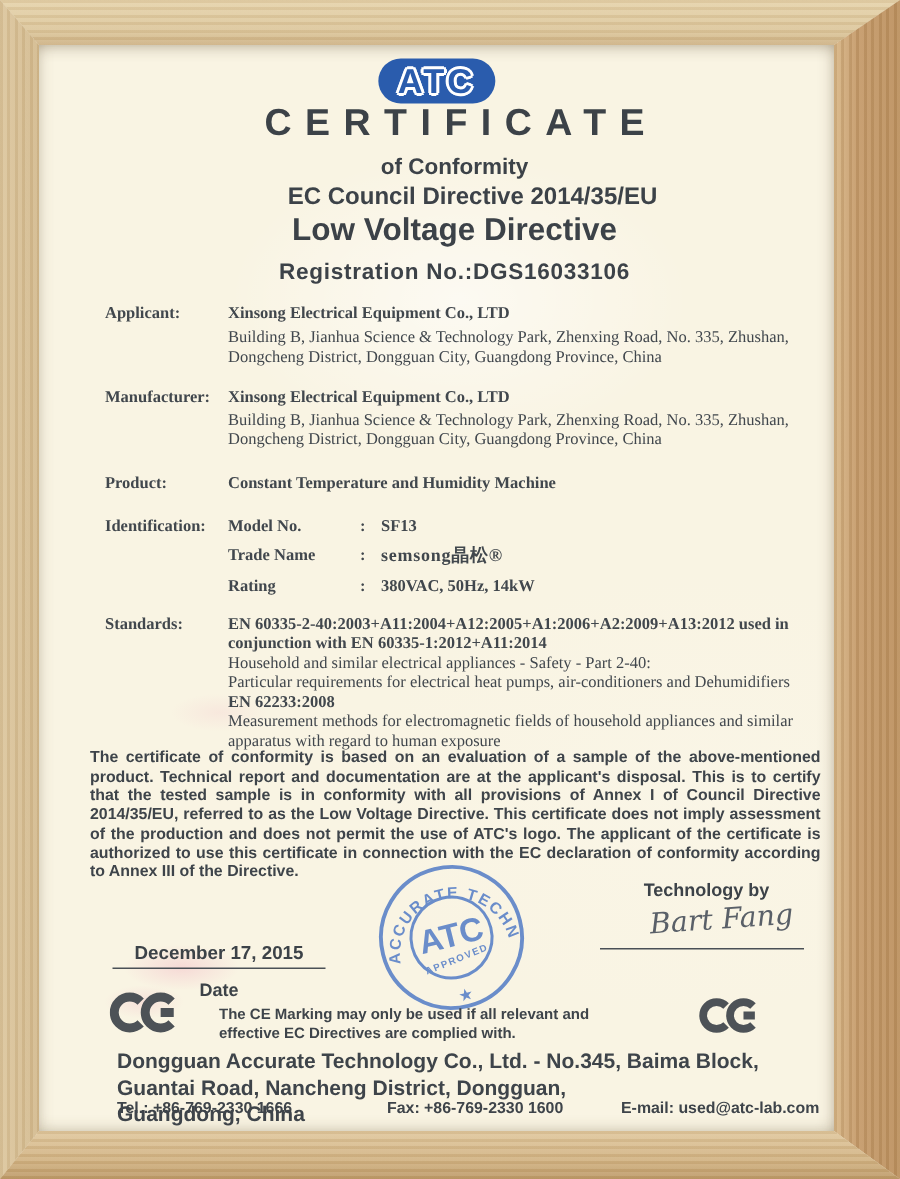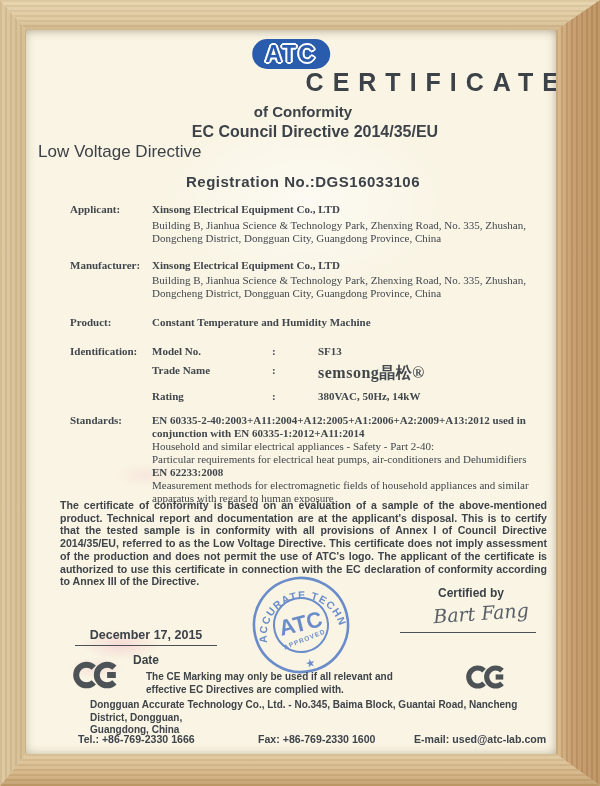--- a/index.html
+++ b/index.html
@@ -44,39 +44,39 @@
       inset -7px 0 9px -5px rgba(90,70,40,.22),
       inset 7px 0 9px -5px rgba(90,70,40,.14),
       inset 0 -7px 9px -5px rgba(90,70,40,.18);padding-left:12px;}
 
   
   .logo-pill{position:absolute;top:9px;left:50%;transform:translateX(-50%);
     background:#2a5cad;border-radius:17px;padding:2px 13px;line-height:26px;height:26px;}
   .logo-pill span{font-weight:bold;font-size:23px;letter-spacing:2px;color:#2a5cad;
     text-shadow:-2px 0 #fff,2px 0 #fff,0 -2px #fff,0 2px #fff,
       -1.4px -1.4px #fff,1.4px -1.4px #fff,-1.4px 1.4px #fff,1.4px 1.4px #fff;}
-  .cert-title{position:absolute;top:38px;width:100%;text-align:right;
+  .cert-title{position:absolute;top:38px;width:100%;text-align:center;
     font-size:25px;font-weight:bold;letter-spacing:9px;color:#3c4248;text-indent:9px;}
   .cert-sub{position:absolute;top:73px;width:100%;text-align:center;
     font-size:15px;font-weight:bold;color:#3c4248;}
   .dir1{position:absolute;top:93px;width:100%;text-align:center;font-size:16px;font-weight:bold;color:#3c4248;margin-left:12px;}
-  .dir2{position:absolute;top:112px;width:100%;font-size:17px;font-weight:normal;color:#3c4248;}
+  .dir2{position:absolute;top:112px;width:100%;text-align:center;font-size:21px;font-weight:bold;color:#3c4248;}
   .reg{position:absolute;top:143px;width:100%;text-align:center;font-size:15px;font-weight:bold;
     letter-spacing:.5px;color:#3c4248;}
 
   
   .rows{position:absolute;top:173px;left:26px;right:10px;font-size:11px;line-height:1.15;font-family:Liberation Serif, serif;}
   .row{display:grid;grid-template-columns:82px 1fr;column-gap:0;padding-left:18px;}
   .row .lbl{font-weight:bold;}
   .row .val{font-weight:bold;}
   .addr{padding-left:100px;margin-top:3px;line-height:1.18;}
   .gap14{height:14px;} .gap12{height:12px;} .gap16{height:16px;}
-  .idrow{display:grid;grid-template-columns:88px 14px 1fr;font-weight:bold;margin-top:7px;gap:32px;}
+  .idrow{display:grid;grid-template-columns:88px 14px 1fr;font-weight:bold;margin-top:7px;}
   .idrow:first-child{margin-top:0;}
-  .trade{font-weight:bold;letter-spacing:.5px;font-size:16px;}
+  .trade{font-weight:bold;letter-spacing:.5px;font-size:12px;}
   .std-lines{line-height:1.18;}
   .std-lines .b{font-weight:bold;}
 
   
   .decl{position:absolute;top:469px;left:34px;width:487px;
     font-size:10.6px;font-weight:bold;text-align:justify;line-height:1.2;color:#3e444a;}
 
   
   .bottom{position:absolute;top:540px;left:0;right:0;height:184px;}
   .certby{position:absolute;top:16px;left:375px;width:140px;text-align:center;
@@ -91,22 +91,22 @@
     font-size:12px;font-weight:bold;color:#3c4248;}
 
   .stamp{position:absolute;top:4px;left:224px;width:102px;height:102px;
     transform:rotate(-14deg);opacity:.9;}
 
   .ce{position:absolute;color:#4d5257;}
   .ce-left{top:89px;left:47px;}
   .ce-right{top:93px;left:440px;}
   .ce-note{position:absolute;top:101px;left:120px;width:312px;text-align:left;
     font-size:10px;font-weight:bold;line-height:1.25;color:#3e444a;}
-  .company{position:absolute;top:129px;left:64px;width:452px;
-    font-size:10px;font-weight:bold;line-height:1.25;color:#3e444a;}
+  .company{position:absolute;top:129px;left:52px;width:452px;
+    font-size:14px;font-weight:bold;line-height:1.25;color:#3e444a;}
   .contact{position:absolute;top:163px;left:0;right:0;font-size:10.6px;font-weight:bold;color:#3e444a;}
   .contact .tel{position:absolute;left:52px;}
   .contact .fax{position:absolute;left:232px;}
   .contact .email{position:absolute;left:388px;}
 </style>
 </head>
 <body>
 
 <div class="scene">
   <div class="frame frame-top"></div>
@@ -178,21 +178,21 @@
           <div>Particular requirements for electrical heat pumps, air-conditioners and Dehumidifiers</div>
           <div class="b">EN 62233:2008</div>
           <div>Measurement methods for electromagnetic fields of household appliances and similar apparatus with regard to human exposure</div>
         </div>
       </div>
     </div>
 
     <div class="decl">The certificate of conformity is based on an evaluation of a sample of the above-mentioned product. Technical report and documentation are at the applicant's disposal. This is to certify that the tested sample is in conformity with all provisions of Annex I of Council Directive 2014/35/EU, referred to as the Low Voltage Directive. This certificate does not imply assessment of the production and does not permit the use of ATC's logo. The applicant of the certificate is authorized to use this certificate in connection with the EC declaration of conformity according to Annex III of the Directive.</div>
 
     <div class="bottom">
-      <div class="certby">Certified by</div>
+      <div class="certby">Technology by</div>
       <div class="sig">Bart Fang</div>
       <div class="sigline"></div>
 
       <div class="datebox">December 17, 2015</div>
       <div class="datelbl">Date</div>
 
       <div class="stamp">
         <svg width="102" height="102" viewBox="0 0 102 102">
           <circle cx="51" cy="51" r="47" fill="none" stroke="#5b82c8" stroke-width="2.6"></circle>
           <circle cx="51" cy="51" r="27" fill="none" stroke="#5b82c8" stroke-width="2"></circle>

